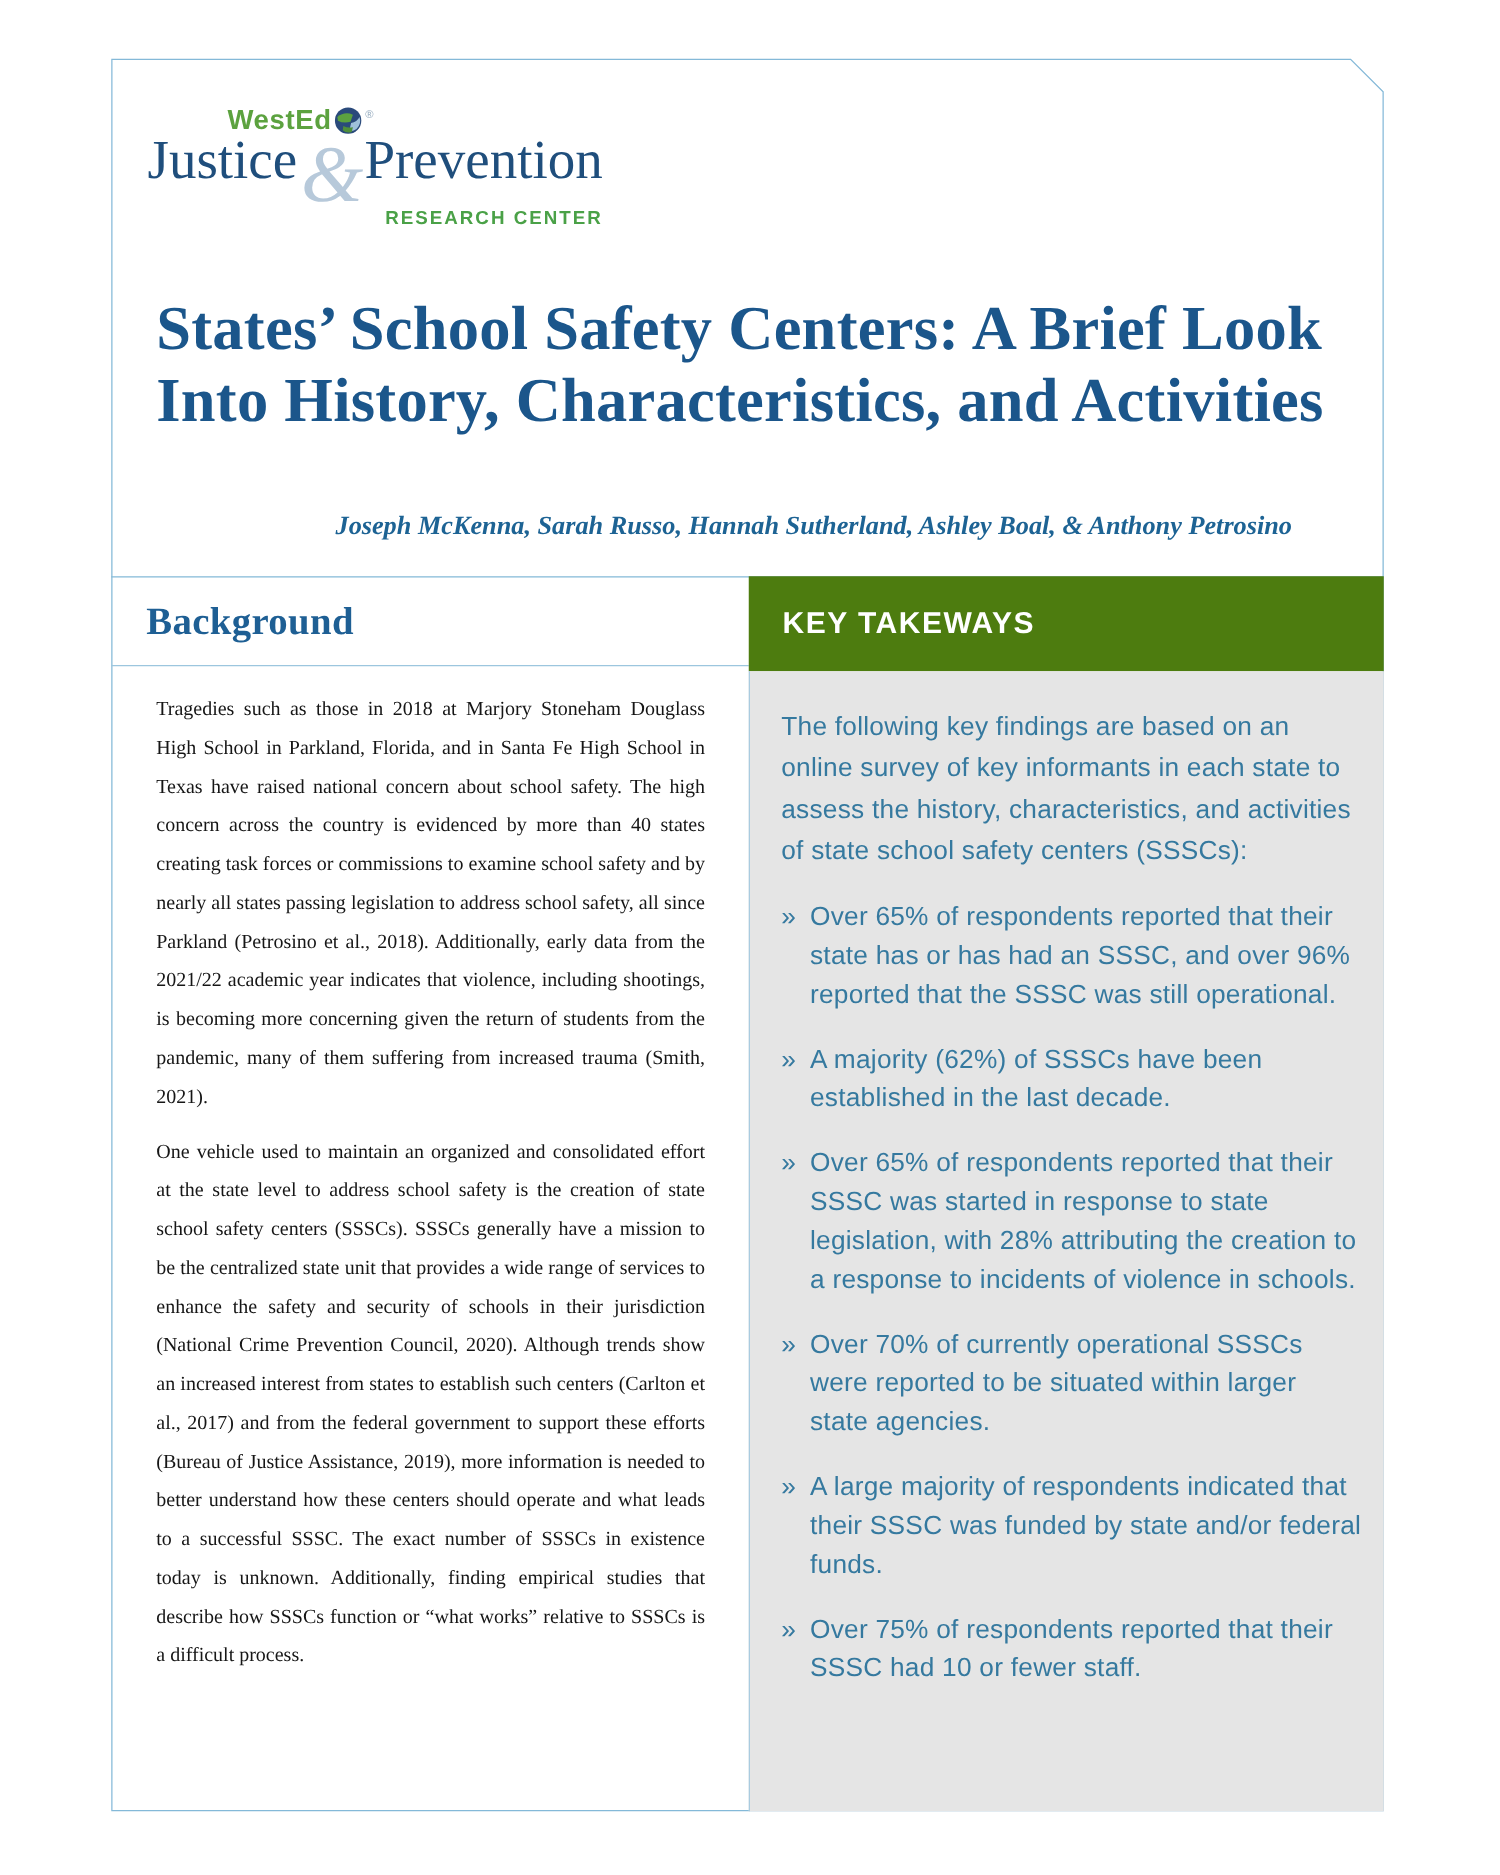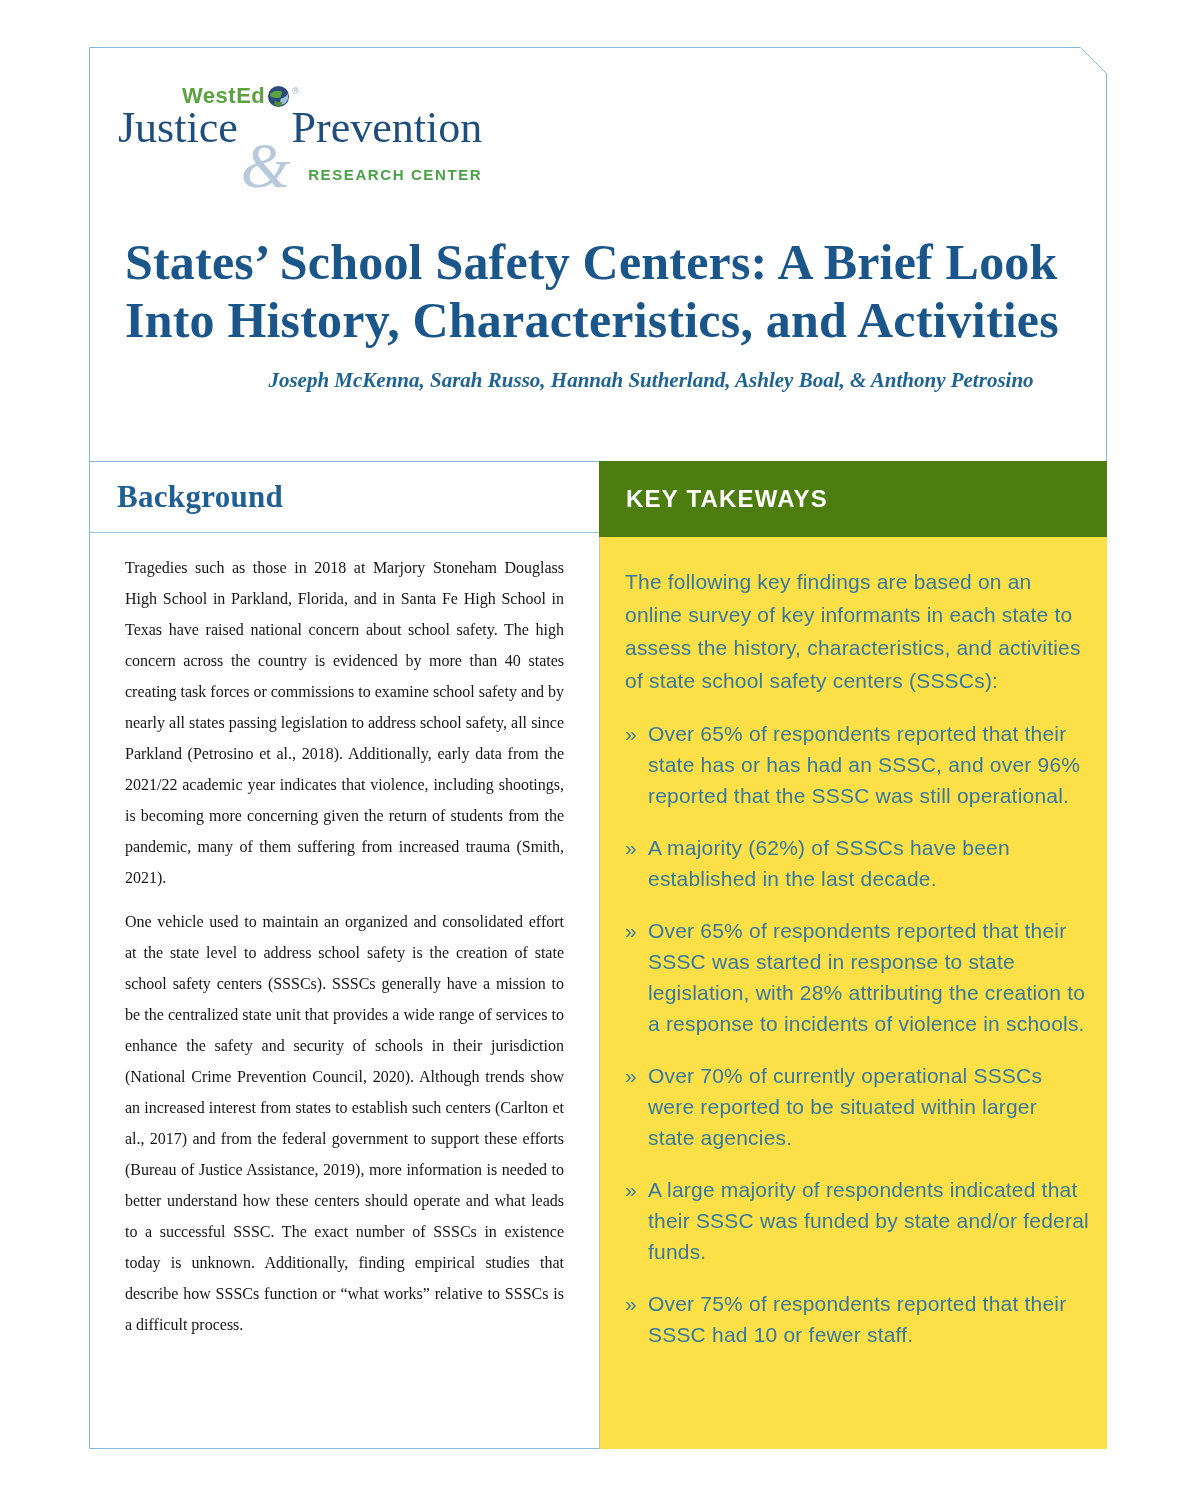--- a/index.html
+++ b/index.html
@@ -16,41 +16,41 @@
 
   
   .logo { position:absolute; left:118px; top:84px; z-index:2; }
   .logo-top { padding-left:64px; display:flex; align-items:flex-start; gap:2px; height:26px; }
   .wested-text {
     font-family:"Liberation Sans", sans-serif; font-weight:bold;
     font-size:22px; color:#5ca23f; line-height:24px; letter-spacing:0.5px;
   }
   .globe-icon { margin-top:1px; }
   .reg-mark { font-family:"Liberation Sans", sans-serif; font-size:9px; color:#93a9bd; margin-top:2px; }
-  .logo-mid { display:flex; align-items:flex-end; margin-top:-8px; color:#1f4e7c; }
+  .logo-mid { display:flex; align-items:center; margin-top:-8px; color:#1f4e7c; }
   .logo-justice, .logo-prevention {
     font-family:"Liberation Serif", serif; font-size:44px; line-height:52px; font-weight:normal;
   }
   .logo-amp {
     font-family:"Liberation Serif", serif; font-style:italic;
     font-size:64px; color:#b7c9da; line-height:0; position:relative; top:12px; margin:0 1px 0 3px;
   }
   .logo-bottom {
     text-align:right;
     font-family:"Liberation Sans", sans-serif; font-weight:bold;
     color:#4aa147; font-size:15px; letter-spacing:1.6px; margin-top:12px;
   }
 
   .doc-title {
     position:absolute; left:125px; top:233px; width:965px; z-index:2;
     font-size:50px; line-height:58px; font-weight:bold; color:#1b568b;
     letter-spacing:0.2px; margin:0;
   }
   .doc-authors {
-    position:absolute; left:89px; top:368px; width:1017px; box-sizing:border-box;
+    position:absolute; left:89px; top:408px; width:1017px; box-sizing:border-box;
     padding-left:107px; text-align:center; z-index:2;
     font-size:21px; font-style:italic; font-weight:bold; color:#1d6394;
   }
 
   .top-rule {
     position:absolute; left:89px; top:461px; width:1018px; height:1px;
     background:#84b9d8; z-index:2;
   }
 
   
@@ -68,21 +68,21 @@
 
   
   .sidebar { position:absolute; left:599px; top:461px; width:508px; z-index:4; }
   .sidebar-header {
     height:76px; background:#4d7c0f; color:#ffffff;
     font-family:"Liberation Sans", sans-serif; font-weight:bold;
     font-size:24px; letter-spacing:1.2px;
     display:flex; align-items:center; padding-left:27px; box-sizing:border-box;
   }
   .sidebar-body {
-    height:912px; background:#fde047;
+    height:912px; background:#e5e5e5;
     border-left:1px solid #a9cbdf;
     box-sizing:border-box; padding:28px 18px 0 25px;
     font-family:"Liberation Sans", sans-serif; color:#35799f;
   }
   .sidebar-intro { margin:0; font-size:21px; line-height:33px; letter-spacing:0.2px; }
   .takeaway-list { list-style:none; margin:8px 0 0 0; padding:0; }
   .takeaway-item { display:flex; margin-top:21px; font-size:21px; line-height:31px; letter-spacing:0.2px; }
   .bullet-marker { width:23px; flex:none; }
   .bullet-text { flex:1; }
 </style>

